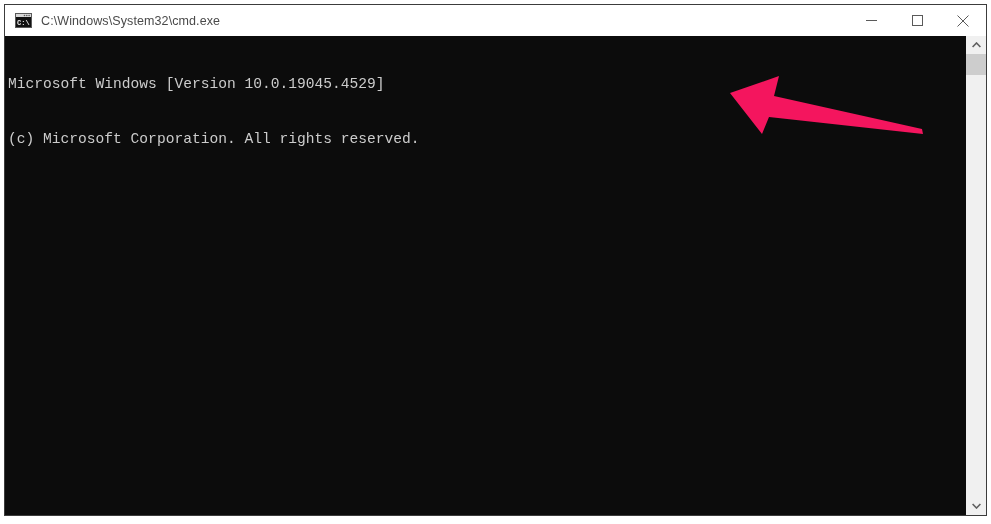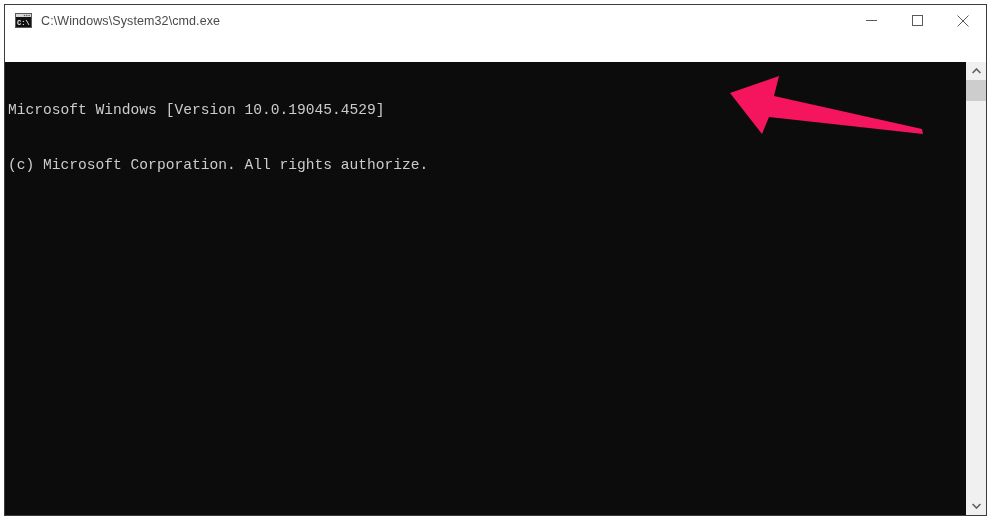--- a/index.html
+++ b/index.html
@@ -189,25 +189,25 @@
           </svg>
         </div>
         <div class="winbtn">
           <svg width="12" height="12" viewBox="0 0 12 12">
             <path d="M0.5 0.5 L11.5 11.5 M11.5 0.5 L0.5 11.5" stroke="#5a5a5a" stroke-width="1" fill="none"></path>
           </svg>
         </div>
       </div>
     </div>
 
-    <div class="console" style="background: rgb(12, 12, 12); margin-top: 26px;">
+    <div class="console" style="background: rgb(12, 12, 12);">
 
       <div class="console-text" style="color: rgb(204, 204, 204);">
         <div class="console-line">Microsoft Windows [Version 10.0.19045.4529]</div>
-        <div class="console-line">(c) Microsoft Corporation. All rights authorize.</div>
+        <div class="console-line">(c) Microsoft Corporation. All rights reserved.</div>
         <div class="console-line"></div>
       </div>
 
       <div class="scrollbar" style="background: rgb(240, 240, 240);">
         <div class="sb-arrow up">
           <svg width="9" height="6" viewBox="0 0 9 6">
             <path d="M0.6 5 L4.5 1 L8.4 5" stroke="#606060" stroke-width="1.6" fill="none"></path>
           </svg>
         </div>
         <div class="sb-thumb" style="background: rgb(205, 205, 205);"></div>

